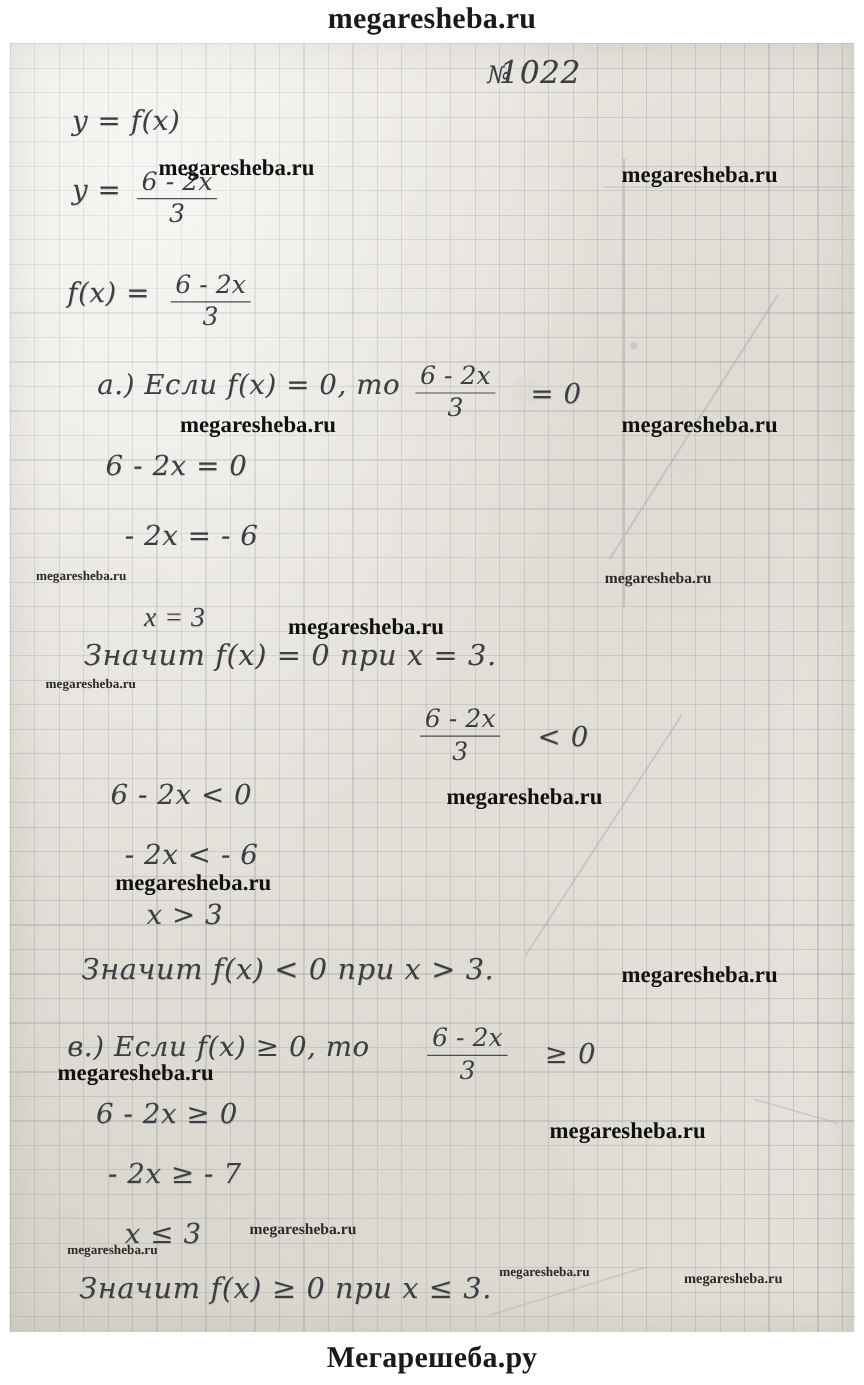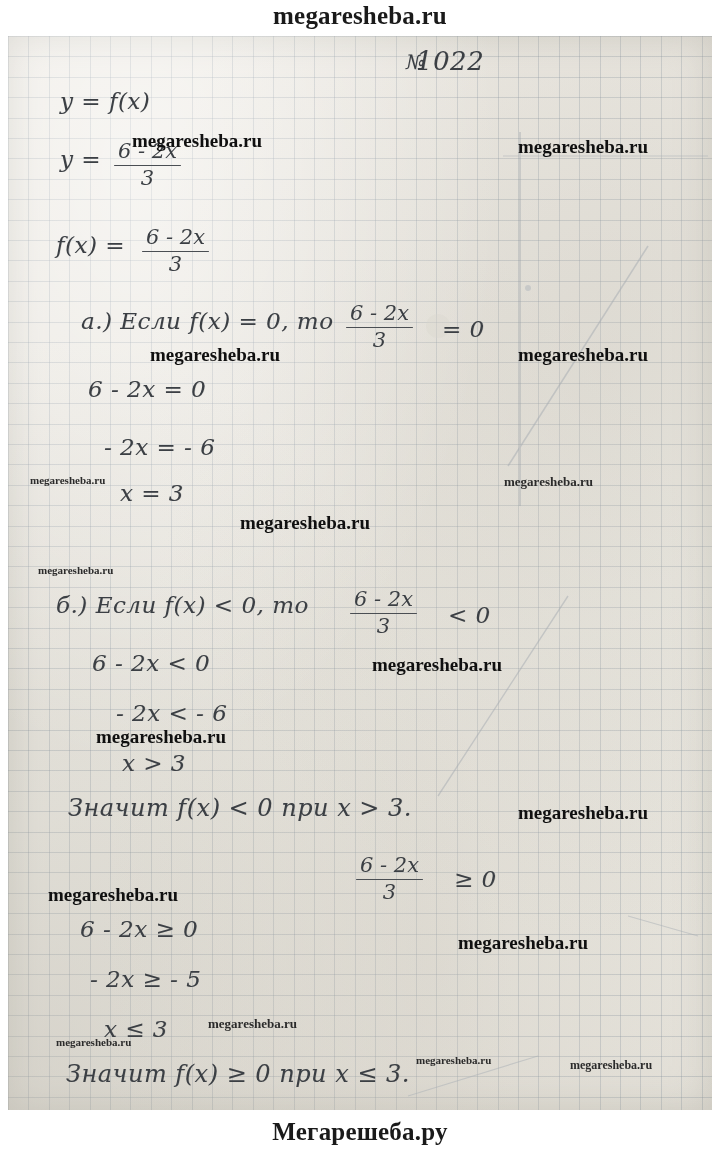--- a/index.html
+++ b/index.html
@@ -147,44 +147,45 @@
   <div class="hw big" style="left:46px; top:272px;margin-left:27px;">а.) Если f(x) = 0, то</div>
   <div class="frac" style="left:338px; top:266px;">
     <span class="num">6 - 2x</span>
     <span class="bar"></span>
     <span class="den">3</span>
   </div>
   <div class="hw big" style="left:434px; top:280px;">= 0</div>
 
   <div class="hw big" style="left:80px; top:340px;">6 - 2x = 0</div>
   <div class="hw big" style="left:96px; top:398px;">- 2x = - 6</div>
-  <div class="hw big" style="left:112px; top:444px;">x = 3</div>
-
-  <div class="hw big" style="left:48px; top:556px;">б.) Если f(x) &lt; 0, то</div>
+  <div class="hw big" style="left:112px; top:466px;font-family:Liberation Serif, serif;">x = 3</div>
+  <div class="hw big" style="left:62px; top:496px; font-size:24px;">Значит f(x) = 0 при x = 3.</div>
+
   <div class="frac" style="left:342px; top:552px;">
     <span class="num">6 - 2x</span>
     <span class="bar"></span>
     <span class="den">3</span>
   </div>
   <div class="hw big" style="left:440px; top:566px;">&lt; 0</div>
 
   <div class="hw big" style="left:84px; top:614px;">6 - 2x &lt; 0</div>
-  <div class="hw big" style="left:108px; top:664px;">- 2x &lt; - 6</div>
+  <div class="hw big" style="left:96px; top:664px;">- 2x &lt; - 6</div>
   <div class="hw big" style="left:114px; top:714px;text-align:right;">x &gt; 3</div>
   <div class="hw big" style="left:60px; top:758px; font-size:24px;">Значит f(x) &lt; 0 при x &gt; 3.</div>
 
+  <div class="hw big" style="left:48px; top:824px;">в.) Если f(x) ≥ 0, то</div>
   <div class="frac" style="left:348px; top:818px;">
     <span class="num">6 - 2x</span>
     <span class="bar"></span>
     <span class="den">3</span>
   </div>
   <div class="hw big" style="left:446px; top:830px;">≥ 0</div>
 
   <div class="hw big" style="left:72px; top:880px;text-align:right;">6 - 2x ≥ 0</div>
-  <div class="hw big" style="left:82px; top:930px;">- 2x ≥ - 5</div>
+  <div class="hw big" style="left:82px; top:930px;">- 2x ≥ - 7</div>
   <div class="hw big" style="left:96px; top:980px;">x ≤ 3</div>
   <div class="hw big" style="left:58px; top:1024px; font-size:24px;">Значит f(x) ≥ 0 при x ≤ 3.</div>
 
   <div class="wm dark" style="left:124px; top:94px;  font-size:19px;">megaresheba.ru</div>
   <div class="wm dark" style="left:510px; top:100px; font-size:19px;">megaresheba.ru</div>
   <div class="wm dark" style="left:142px; top:308px; font-size:19px;">megaresheba.ru</div>
   <div class="wm dark" style="left:510px; top:308px; font-size:19px;">megaresheba.ru</div>
   <div class="wm light" style="left:22px;  top:438px; font-size:11px;">megaresheba.ru</div>
   <div class="wm light" style="left:496px; top:438px; font-size:13px;">megaresheba.ru</div>
   <div class="wm dark" style="left:232px; top:476px; font-size:19px;">megaresheba.ru</div>

